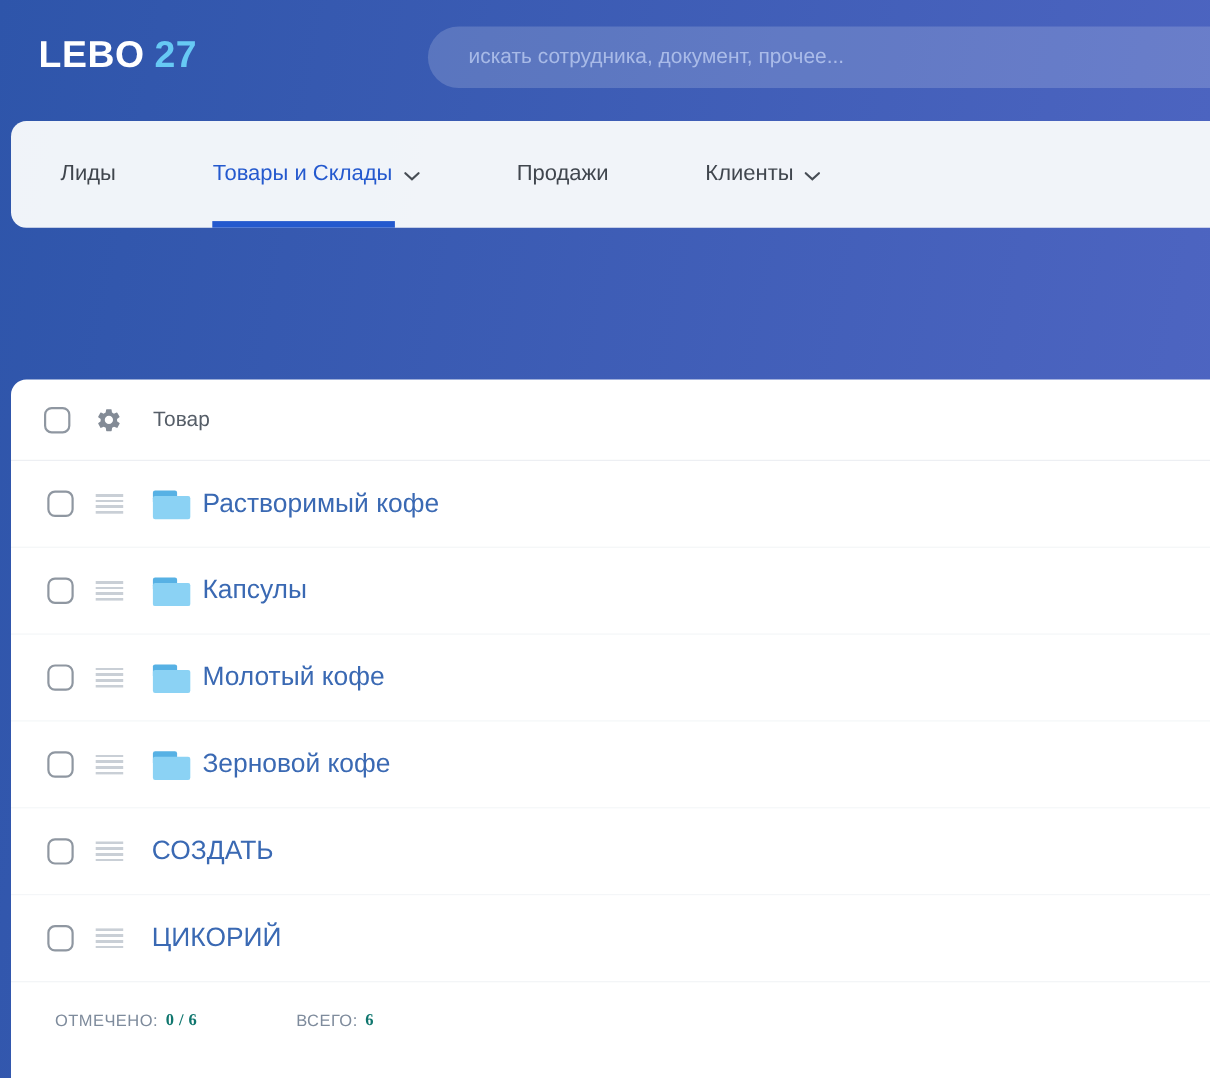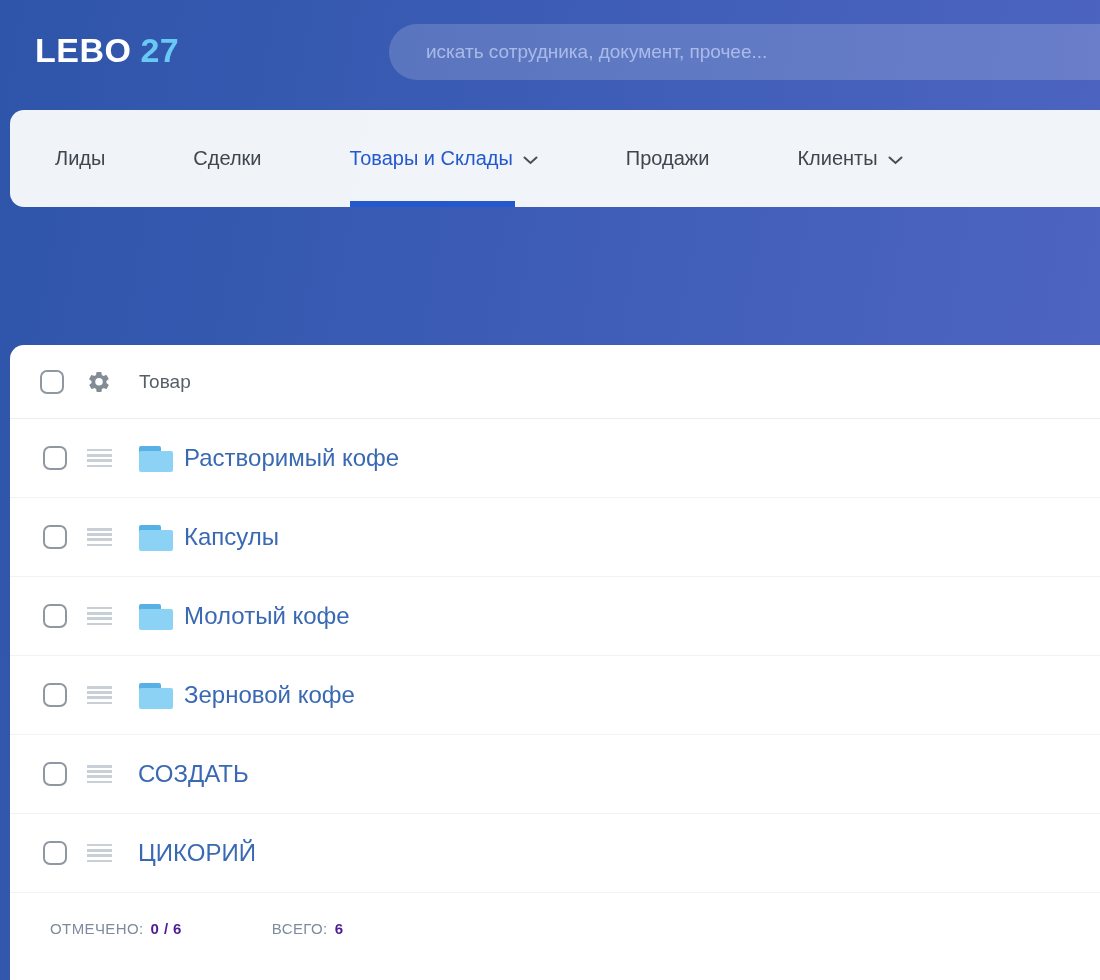--- a/index.html
+++ b/index.html
@@ -77,42 +77,38 @@
     background:repeating-linear-gradient(to bottom,#c9cfd6 0 2.5px,transparent 2.5px 5.2px); }
   .row .folder { margin-left:25px; display:flex; flex:none; }
   .row .row-link { margin-left:9px; font-size:24px; color:var(--link);
                    text-decoration:none; cursor:pointer; }
   .row.no-folder .row-link { margin-left:26px; }
 
   
   .grid-footer { flex:1; display:flex; align-items:flex-start; padding:27px 0 0 40px;
                  font-size:15px; letter-spacing:.4px; }
   .grid-footer .f-label { color:#7e8b9c; }
-  .grid-footer .f-value { color:#4c1d95; font-weight:bold; margin-left:7px; }
+  .grid-footer .f-value { color:#0f766e; font-weight:bold; margin-left:7px;font-family:Liberation Serif, serif; }
   .grid-footer .f-group { display:flex; }
   .grid-footer .f-group + .f-group { margin-left:90px; }
 </style>
 </head>
 <body>
 
 <div class="topbar">
   <div class="logo">
     <span>LEBO</span>
     <span class="logo-accent">27</span>
   </div>
   <input class="search-pill" type="text" value="" placeholder="искать сотрудника, документ, прочее..." style="">
 </div>
 
 <div class="nav-panel">
   <div class="tab">
     <span>Лиды</span>
-
-  </div>
-  <div class="tab">
-    <span>Сделки</span>
 
   </div>
   <div class="tab active">
     <span>Товары и Склады</span>
     <span class="chevron">
       <svg width="15" height="9" viewBox="0 0 15 9" fill="none" stroke="#474d55" stroke-width="2" stroke-linecap="round">
           <path d="M1.5 1.5 L7.5 7 L13.5 1.5"></path>
         </svg>
     </span>
   </div>

